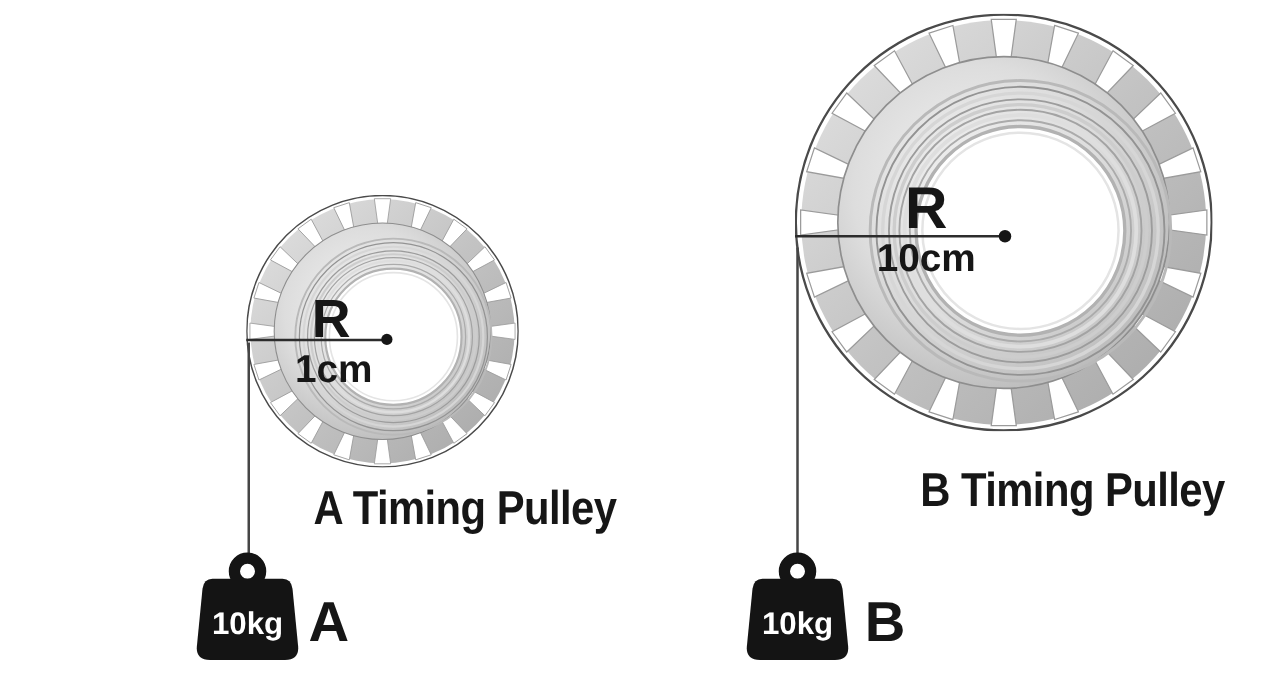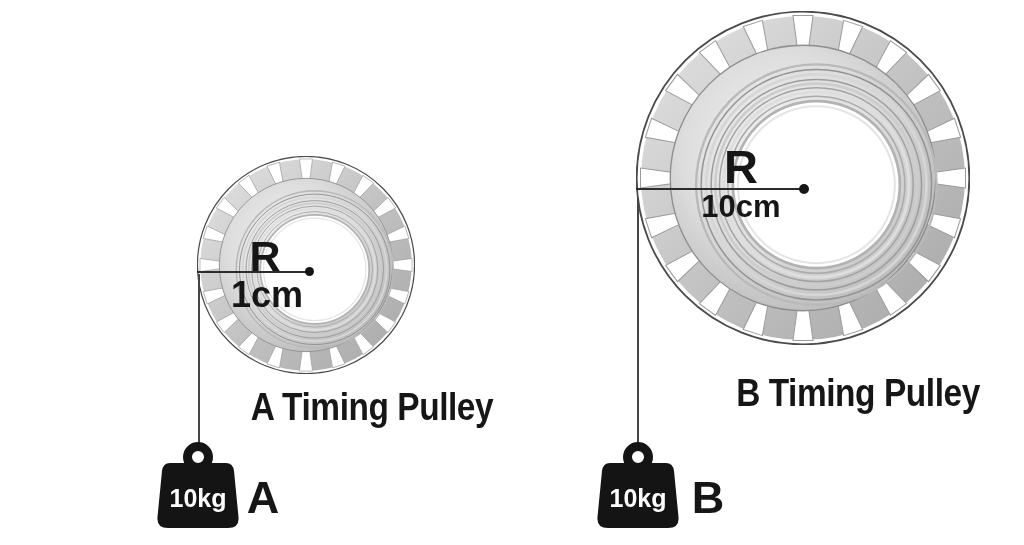--- a/index.html
+++ b/index.html
@@ -93,21 +93,21 @@
   <svg class="gear" style="left:197px;top:156px" width="218" height="218" viewBox="-100 -100 200 200">
     <use href="#gear"></use>
   </svg>
 
   <div class="string" style="left:198px;top:274px;height:170px"></div>
 
   <div class="rline" style="left:197px;top:271px;width:114px"></div>
   <div class="dot" style="left:305px;top:267px;width:9px;height:9px"></div>
 
   <div class="lbl r-sym" style="left:265px;top:256px;font-size:43px">R</div>
-  <div class="lbl r-val" style="left:267px;top:295px;font-size:36px">1cm</div>
+  <div class="lbl r-val" style="left:267px;top:295px;font-size:31px">1cm</div>
 
   <div class="lbl pulley-label" style="left:372px;top:407px">A Timing Pulley</div>
 
   <svg class="weight-svg" style="left:143px;top:440px" width="110" height="95" viewBox="-55 -17 110 95">
     <use href="#weight"></use>
     <text x="0" y="50">10kg</text>
   </svg>
   <div class="lbl weight-letter" style="left:263px;top:497px">A</div>
 
   <svg class="gear" style="left:636px;top:11px" width="334" height="334" viewBox="-100 -100 200 200">

